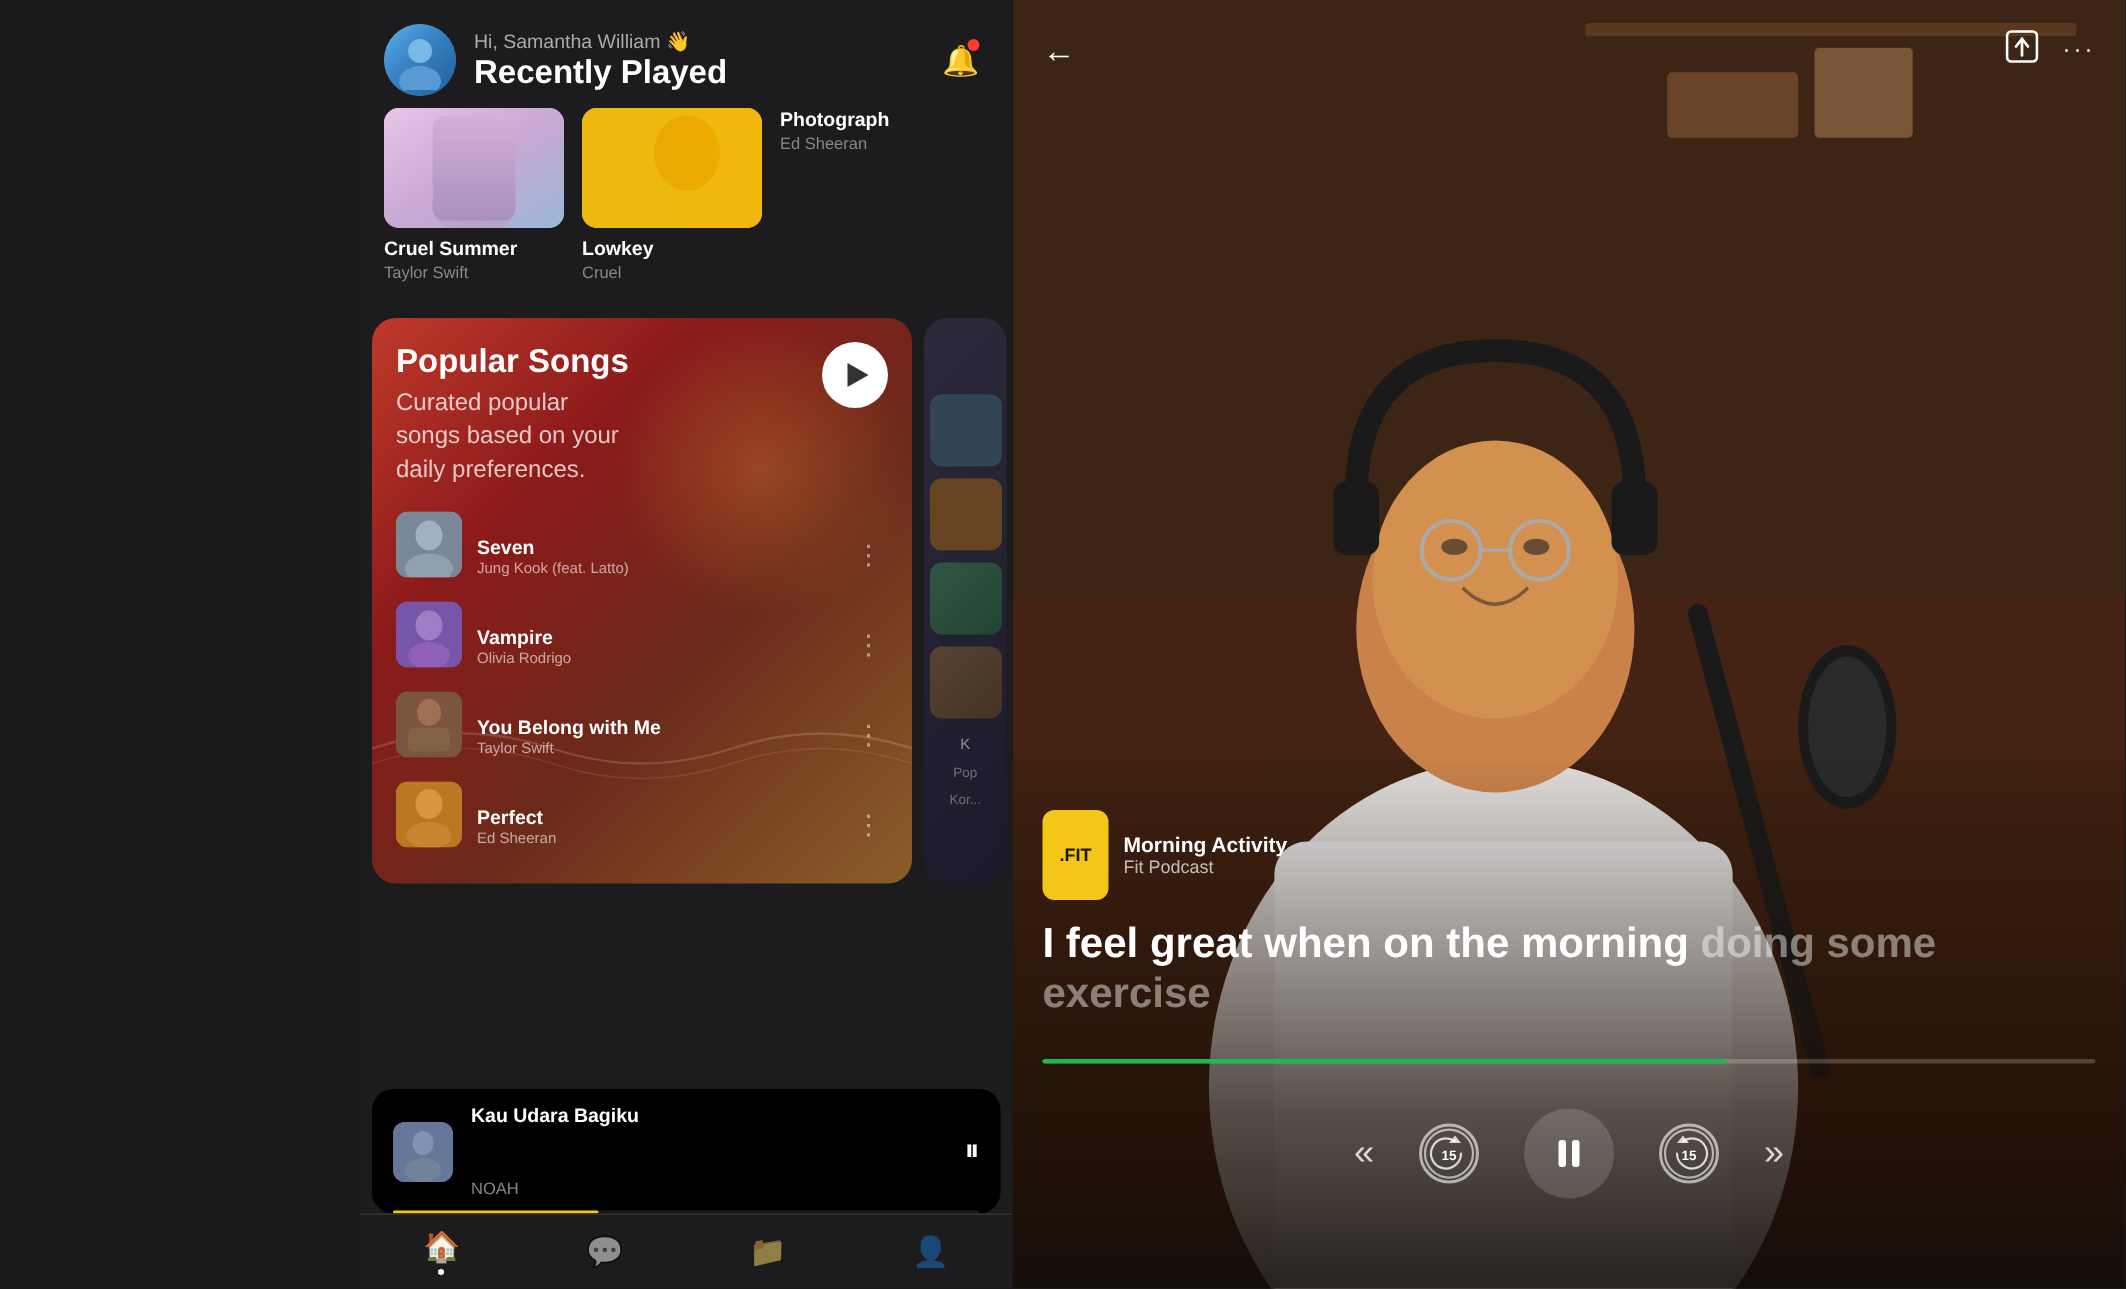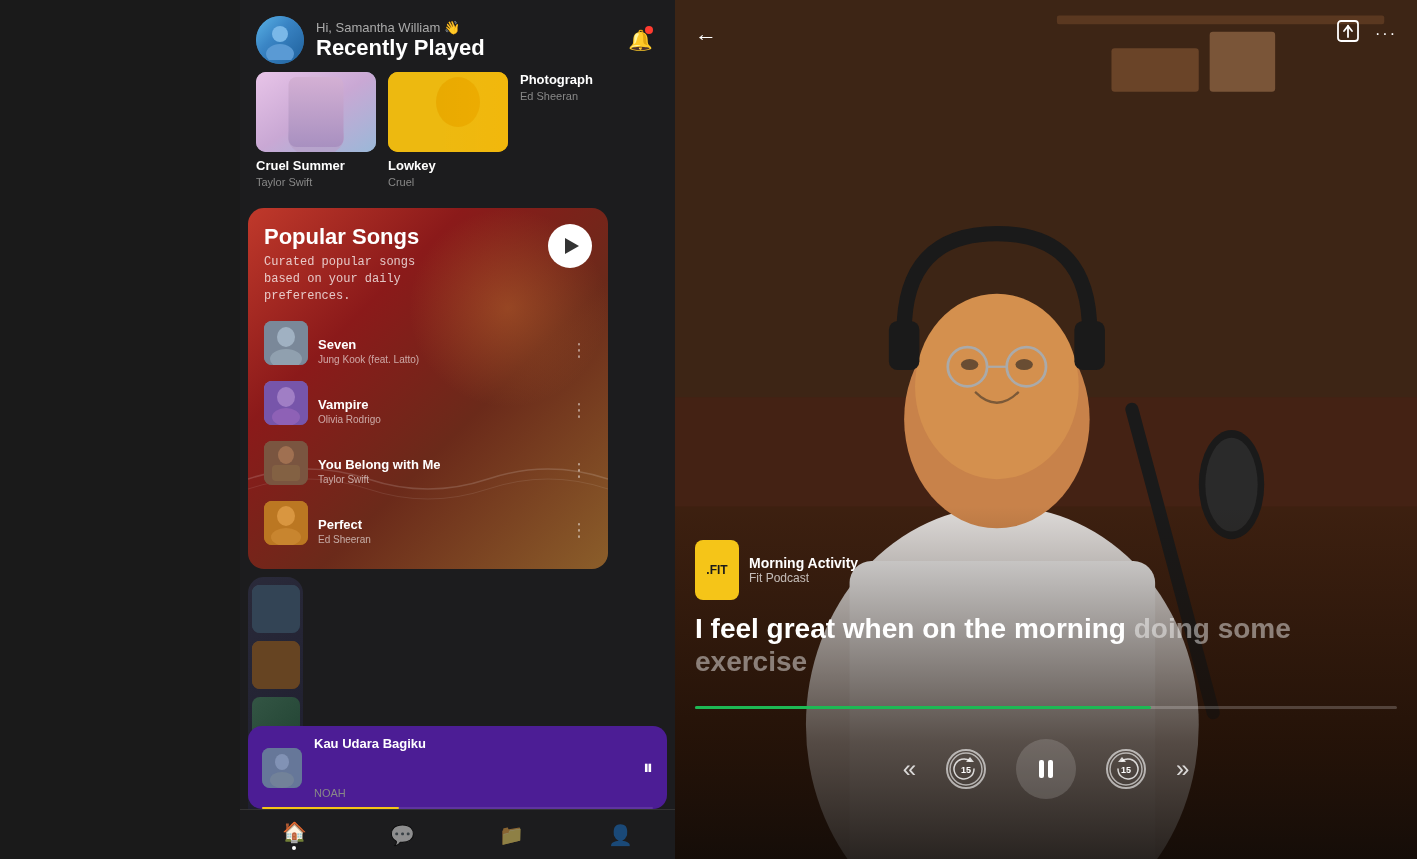--- a/index.html
+++ b/index.html
@@ -182,21 +182,20 @@
       color: #888;
       margin-top: 1px;
     }
 
     
     .popular-songs-section {
       padding: 12px 8px;
       display: flex;
       gap: 8px;
       overflow: hidden;
-      flex-direction: column;
     }
     .popular-card {
       background: linear-gradient(135deg, #c0392b 0%, #8b1a1a 30%, #6b2a1a 60%, #8b5e2a 100%);
       border-radius: 16px;
       padding: 16px;
       width: 360px;
       flex-shrink: 0;
       position: relative;
       overflow: hidden;
     }
@@ -212,27 +211,26 @@
     }
     .popular-card-title {
       font-size: 22px;
       font-weight: 800;
       color: #fff;
       margin-bottom: 4px;
       position: relative;
       z-index: 1;
     }
     .popular-card-desc {
-      font-size: 12px;
+      font-size: 16px;
       color: rgba(255,255,255,0.75);
       line-height: 1.4;
       max-width: 160px;
       position: relative;
       z-index: 1;
-      font-family: Liberation Mono, monospace;
     }
     .play-btn-large {
       position: absolute;
       top: 16px;
       right: 16px;
       width: 44px;
       height: 44px;
       background: #fff;
       border-radius: 50%;
       display: flex;
@@ -317,21 +315,21 @@
       cursor: pointer;
       padding: 4px;
     }
 
     
     .mini-player {
       position: absolute;
       bottom: 50px;
       left: 8px;
       right: 8px;
-      background: #4c1d95;
+      background: #000000;
       border-radius: 14px;
       display: flex;
       align-items: center;
       padding: 10px 14px;
       gap: 12px;
     }
     .mini-player-thumb {
       width: 40px;
       height: 40px;
       border-radius: 8px;

